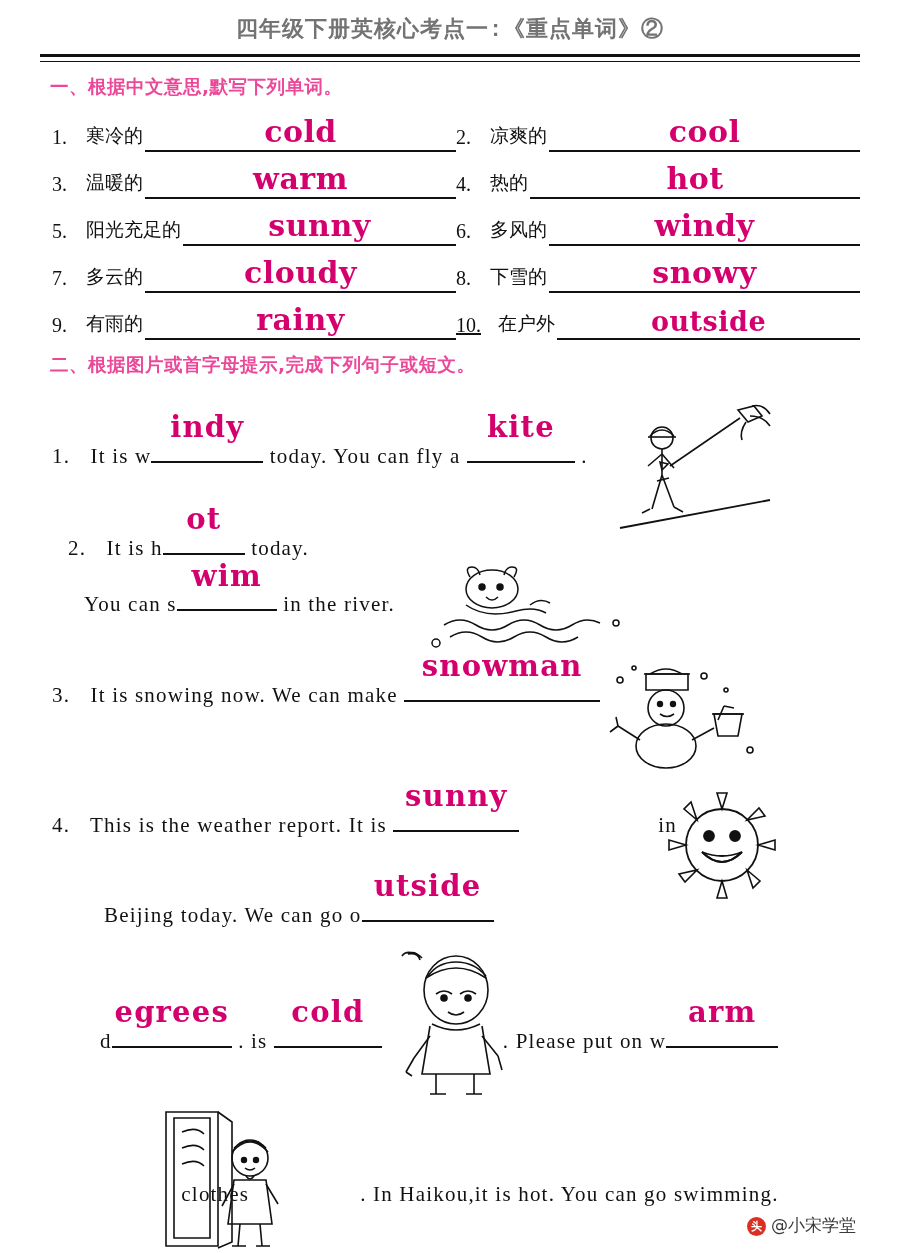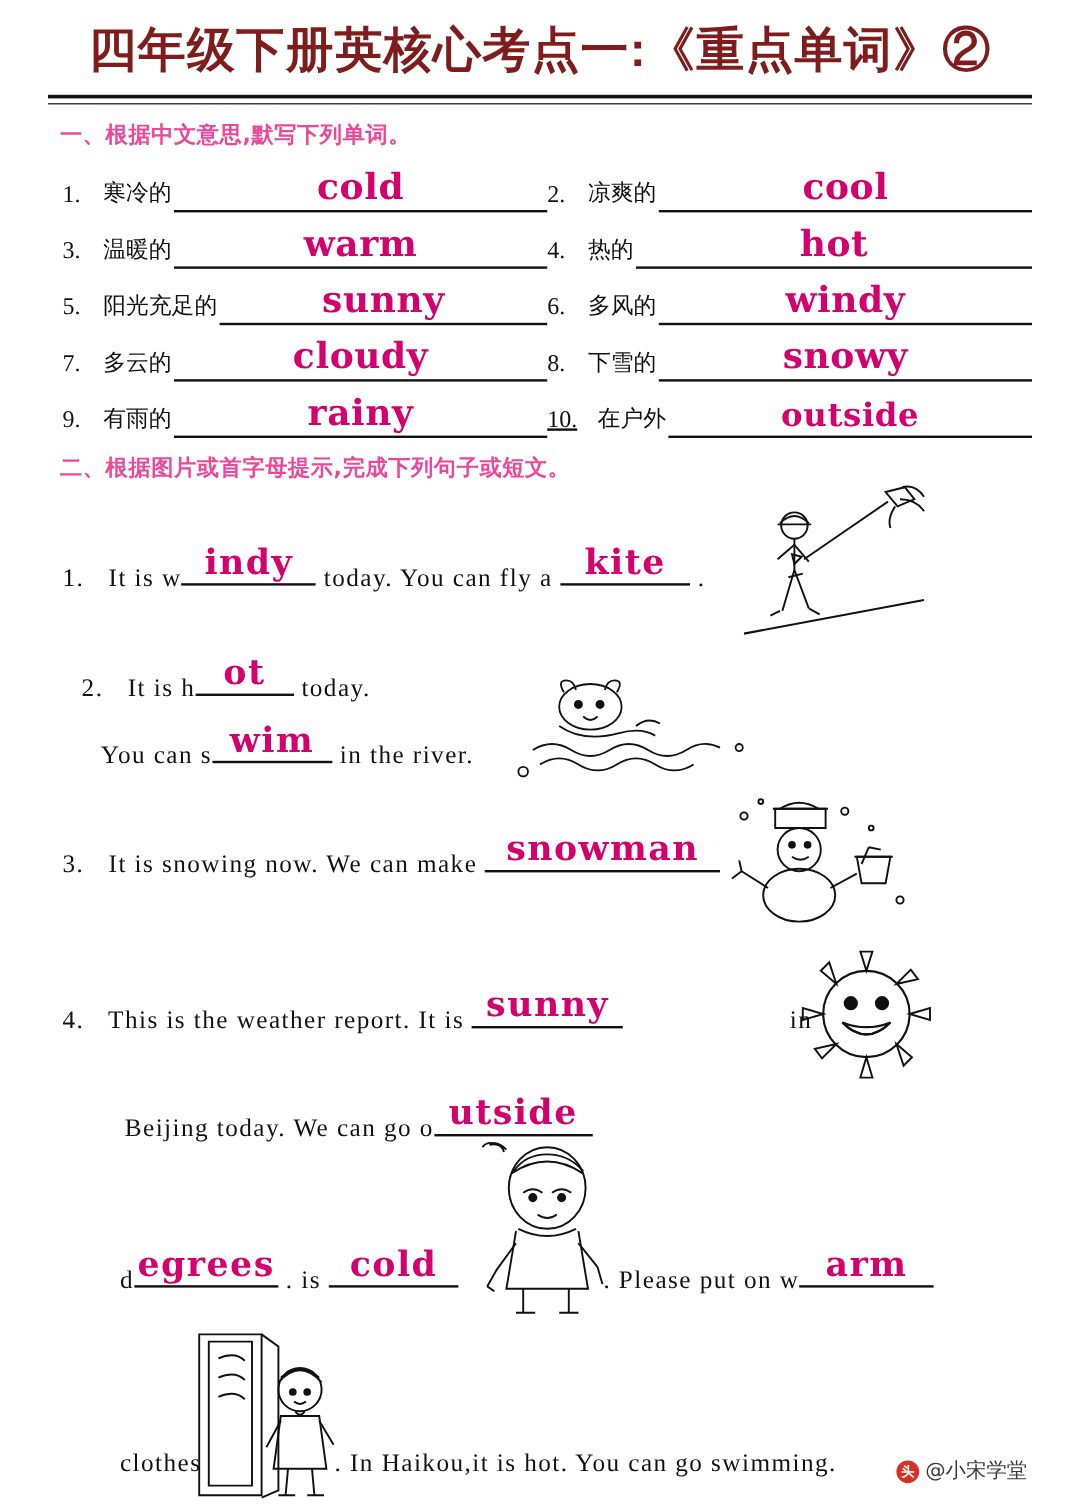--- a/index.html
+++ b/index.html
@@ -23,25 +23,25 @@
     box-sizing: border-box;
     padding: 0 40px;
   }
 
   
   .title-wrap {
     padding-top: 14px;
     text-align: center;
   }
   .title {
-    font-family: Liberation Sans, sans-serif;
+    font-family: Liberation Mono, monospace;
     font-weight: bold;
-    font-size: 40px;
+    font-size: 22px;
     letter-spacing: 1px;
-    color: #7f1d1d;
+    color: #737373;
     white-space: nowrap;
   }
   .rule-double {
     margin-top: 10px;
     border-top: 3px solid #111;
     border-bottom: 1.5px solid #111;
     height: 4px;
   }
 
   
@@ -120,21 +120,21 @@
     position: relative;
     border-bottom: 2px solid #111;
     text-align: center;
     vertical-align: baseline;
     height: 26px;
   }
   .fill .w {
     position: absolute;
     left: 50%;
     transform: translateX(-50%);
-    bottom: 0px;
+    bottom: 16px;
     color: #d4006e;
     font-family: "DejaVu Serif", serif;
     font-weight: bold;
     font-size: 29px;
     white-space: nowrap;
   }
   .lead { font-size: 21px; }
 
   
   .art { position: absolute; }
@@ -309,21 +309,21 @@
 
     <div class="sent" style="margin-top:92px; padding-left:48px;">
       <span class="lead">d</span><span class="fill" style="width:120px;"><span class="w">egrees</span></span>
       <span class="lead">.  is</span>
       <span class="fill" style="width:108px;"><span class="w">cold</span></span>
       <span class="ib" style="width:108px;"></span>
       <span class="lead">.  Please put on</span>
       <span class="lead">w</span><span class="fill" style="width:112px;"><span class="w">arm</span></span>
     </div>
 
-    <div class="sent" style="margin-top:128px; padding-left:48px;">
+    <div class="sent" style="margin-top:128px; padding-left:48px;text-align:center;">
       <span class="lead">clothes</span>
       <span class="ib" style="width:98px;"></span>
       <span class="lead">.  In Haikou,it is hot.  You can go swimming.</span>
     </div>
 
   </div>
 
   <div class="art" style="left:600px; top:404px;">
     <svg width="180" height="148" viewBox="0 0 180 148" fill="none" stroke="#111" stroke-width="1.6">
       <path d="M138 6 l16 -4 l8 10 l-14 6 z"></path>

